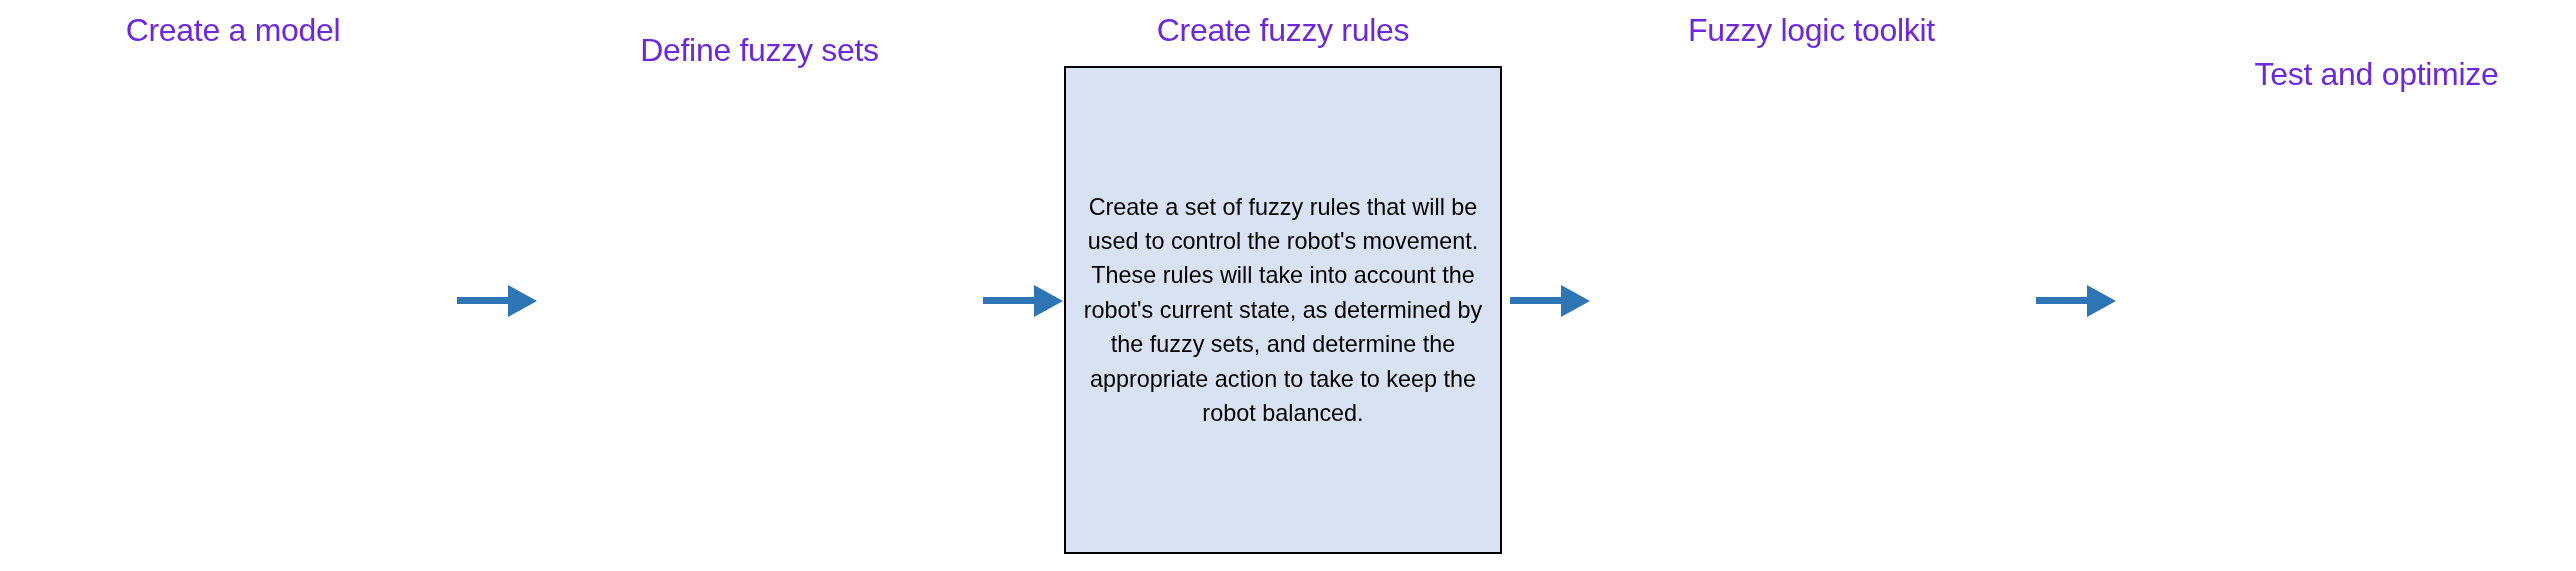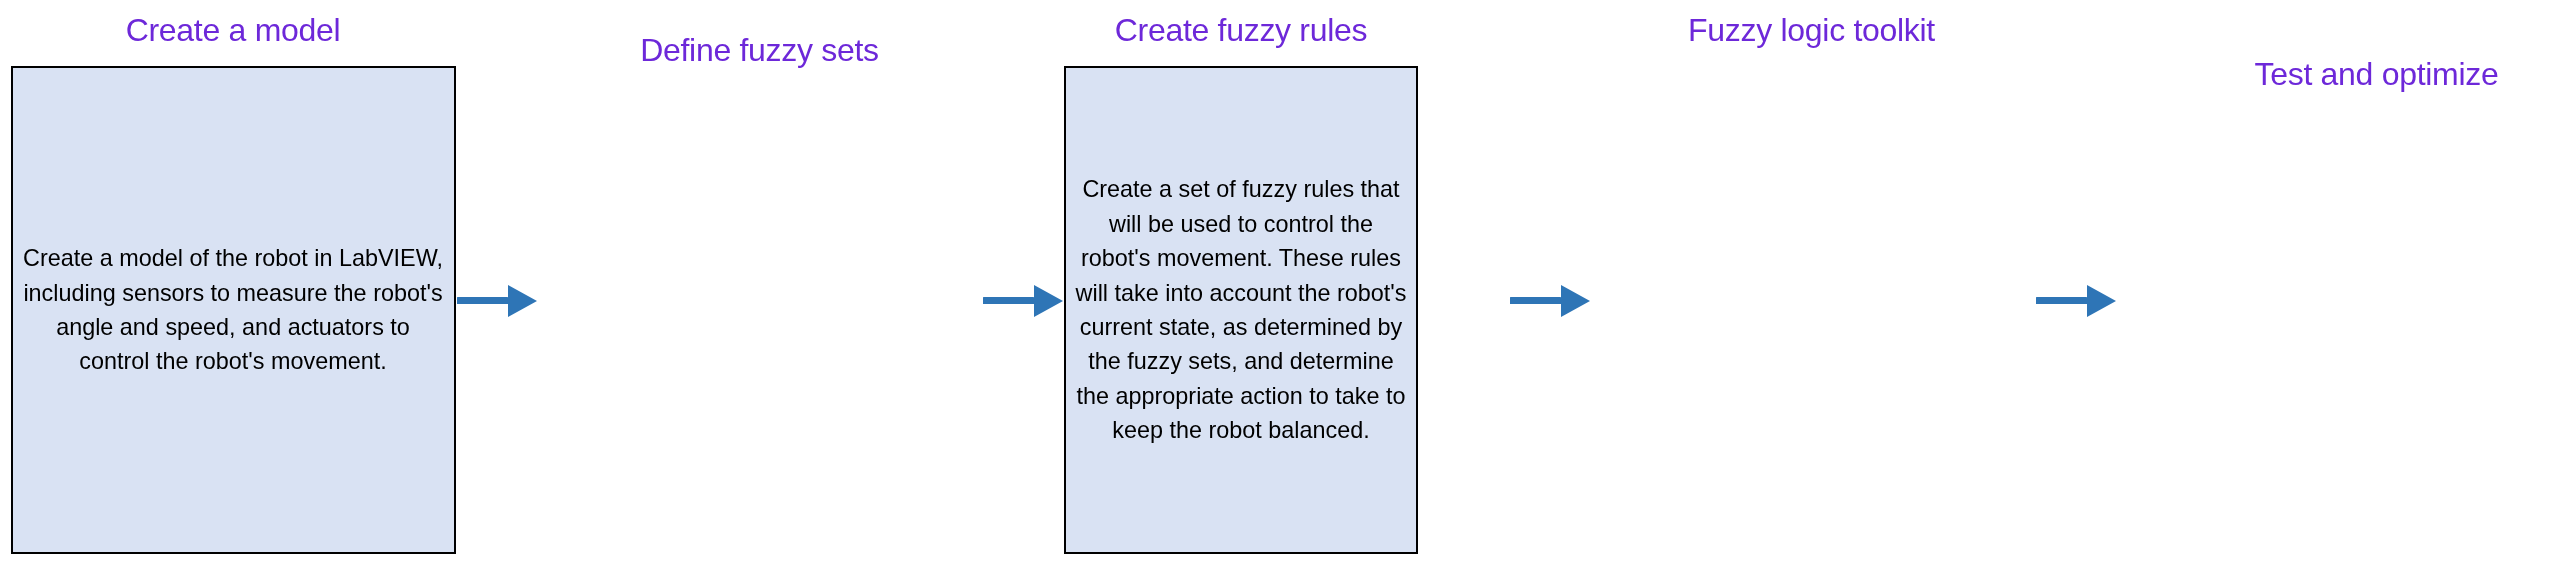--- a/index.html
+++ b/index.html
@@ -91,40 +91,37 @@
     border-left: 29px solid #2E75B6;
   }
 </style>
 </head>
 <body>
 
 <div id="flow-canvas">
 
   <div class="step" style="left:10.5px; width:445px;">
     <div class="step-heading">Create a model</div>
-    <div class="step-box">
-      <div class="step-body">Create a model of the robot in LabVIEW, including sensors to measure the robot's angle and speed, and actuators to control the robot's movement.</div>
-    </div>
   </div>
 
   <div class="connector" style="left:457px; width:80px;">
     <div class="shaft"></div>
     <div class="head"></div>
   </div>
 
   <div class="step" style="left:538px; width:443px;margin-top:20px;">
     <div class="step-heading">Define fuzzy sets</div>
   </div>
 
   <div class="connector" style="left:983px; width:80px;">
     <div class="shaft"></div>
     <div class="head"></div>
   </div>
 
-  <div class="step" style="left:1064px; width:354px;">
+  <div class="step" style="left:1064px; width:438px;">
     <div class="step-heading">Create fuzzy rules</div>
     <div class="step-box">
       <div class="step-body">Create a set of fuzzy rules that will be used to control the robot's movement. These rules will take into account the robot's current state, as determined by the fuzzy sets, and determine the appropriate action to take to keep the robot balanced.</div>
     </div>
   </div>
 
   <div class="connector" style="left:1510px; width:80px;">
     <div class="shaft"></div>
     <div class="head"></div>
   </div>

